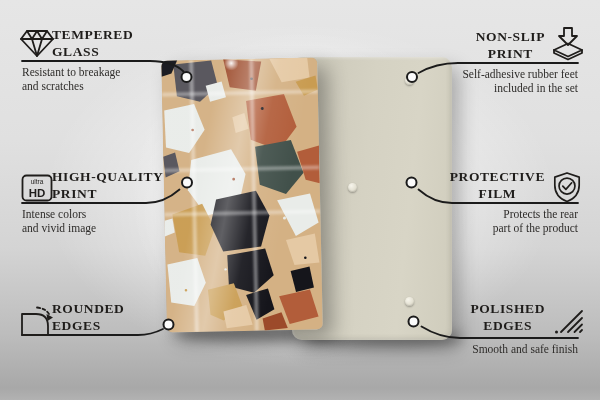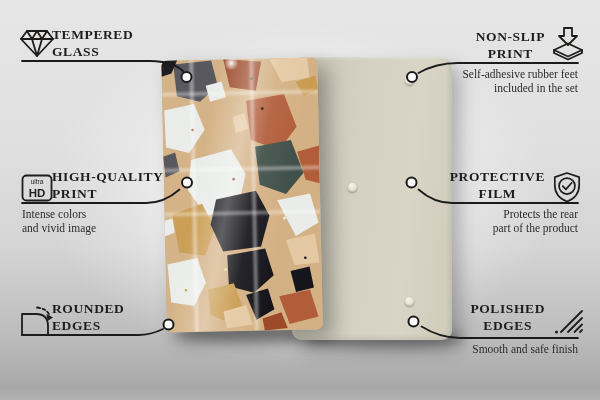--- a/index.html
+++ b/index.html
@@ -146,20 +146,24 @@
   <div class="icon" style="left:19px;top:28px">
     <svg width="36" height="30" viewBox="0 0 36 30">
       <path d="M8 3 H28 L34 11 L18 28 L2 11 Z"></path>
       <path d="M2 11 H34 M8 3 L13 11 L18 28 M28 3 L23 11 L18 28 M13 11 L18 3 L23 11" stroke-width="1.4"></path>
     </svg>
   </div>
   <div class="title" style="left:52px;top:27px">
     <span>TEMPERED</span>
     <span>GLASS</span>
   </div>
+  <div class="desc" style="left:22px;top:66px">
+    <span>Resistant to breakage</span>
+    <span>and scratches</span>
+  </div>
 
   <div class="icon" style="left:21px;top:174px">
     <svg width="32" height="28" viewBox="0 0 32 28">
       <rect x="1.5" y="1.5" width="29" height="25" rx="4" stroke-width="1.6"></rect>
       <text x="16" y="10" font-size="6.5" text-anchor="middle">ultra</text>
       <text x="16" y="22.5" font-size="11.5" font-weight="bold" text-anchor="middle">HD</text>
     </svg>
   </div>
   <div class="title" style="left:52px;top:169px">
     <span>HIGH-QUALITY</span>

